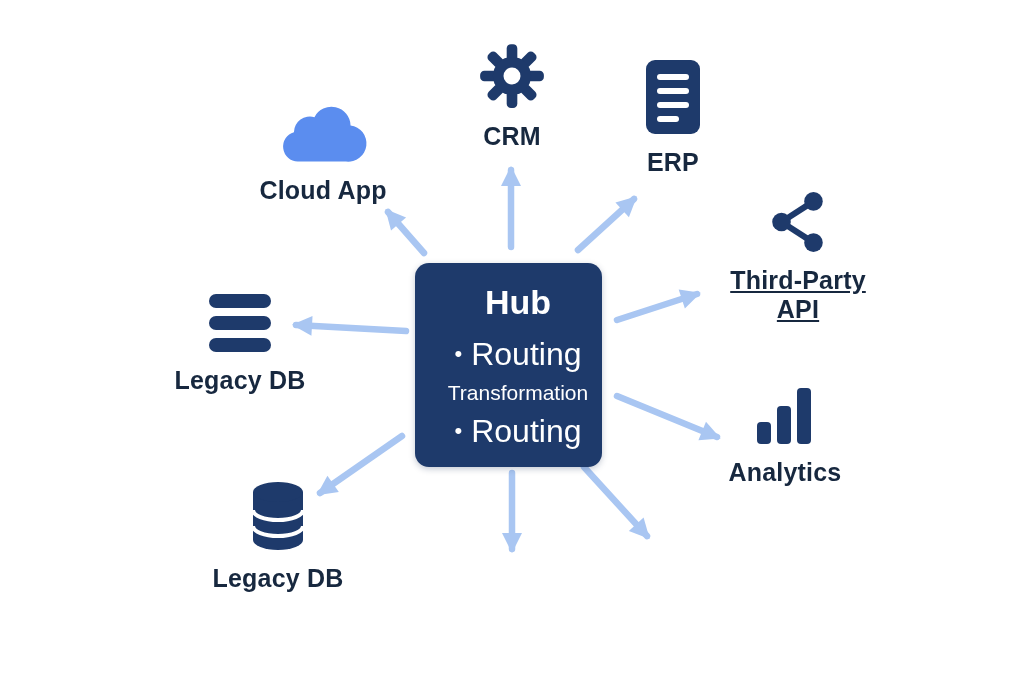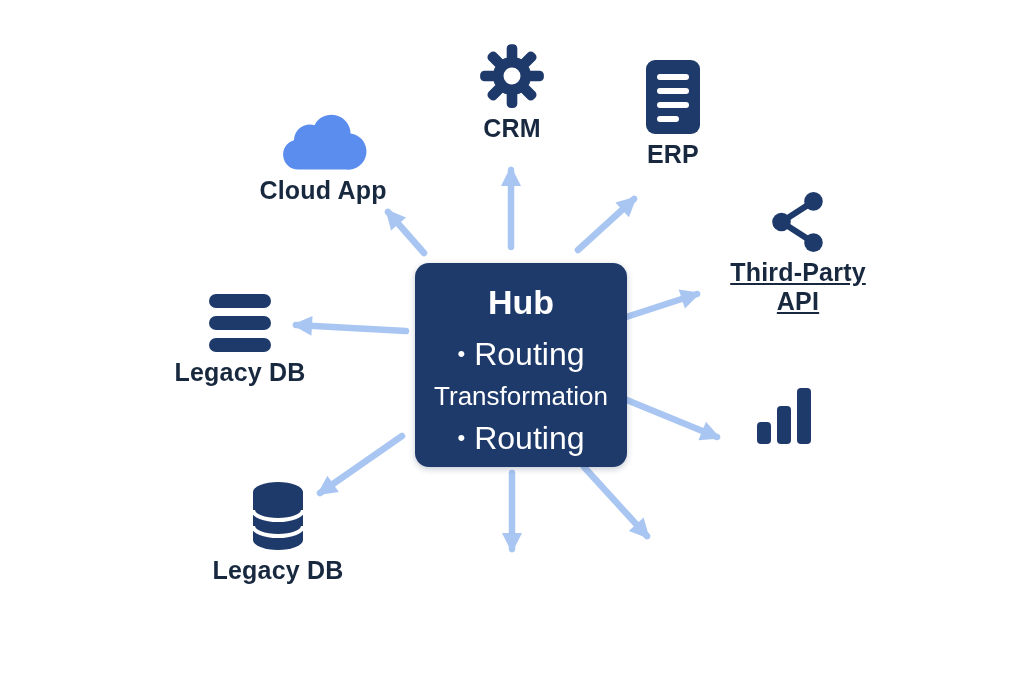--- a/index.html
+++ b/index.html
@@ -9,44 +9,46 @@
     margin:0 auto;
     background:#ffffff;
     overflow:hidden;
     font-family:"Liberation Sans", sans-serif;
   }
   .arrow-layer{position:absolute;inset:0;width:1024px;height:683px;}
 
   .node{
     position:absolute;
     display:flex;flex-direction:column;align-items:center;
+    gap:8px;
   }
   .node .label{
     font-size:25px;font-weight:700;color:#17283f;
     text-align:center;line-height:1.15;
     letter-spacing:0.2px;
   }
   .node.api .label{width:160px;text-decoration:underline;}
 
   .hub{
-    position:absolute;left:415px;top:263px;width:212px;height:204px;
+    position:absolute;left:415px;top:263px;width:168px;height:204px;
     background:#1e3a6b;border-radius:14px;
     box-shadow:0 2px 6px rgba(20,40,80,0.25);
     display:flex;flex-direction:column;align-items:center;
     color:#ffffff;
+    padding-left:19px;
   }
   .hub .hub-title{
     font-size:34px;font-weight:700;margin-top:20px;margin-bottom:10px;
   }
   .hub .feature{display:flex;align-items:center;gap:9px;margin:4px 0;}
   .hub .feature .bullet{
     font-size:22px;line-height:1;position:relative;top:-1px;
   }
   .hub .feature .ftext{font-size:32px;font-weight:500;}
-  .hub .feature.f1 .ftext{font-size:26px;text-align:right;}
+  .hub .feature.f1 .ftext{font-size:21px;text-align:right;}
 </style>
 </head>
 <body>
 
 <div class="stage">
 
   <svg class="arrow-layer" viewBox="0 0 1024 683" xmlns="http://www.w3.org/2000/svg">
     <defs>
       <marker id="ah" viewBox="0 0 12 12" refX="9" refY="6" markerWidth="24" markerHeight="24" markerUnits="userSpaceOnUse" orient="auto">
         <path d="M1 1 L11 6 L1 11 Z" fill="#a9c6f2"></path>
@@ -73,21 +75,21 @@
     </div>
     <div class="feature f1">
       <span class="ftext">Transformation</span>
     </div>
     <div class="feature f2">
       <span class="bullet">•</span>
       <span class="ftext">Routing</span>
     </div>
   </div>
 
-  <div class="node" style="left:258px;top:104px;width:130px;">
+  <div class="node" style="left:258px;top:96px;width:130px;">
     <span>
       <svg width="98" height="68" viewBox="0 0 64 44" xmlns="http://www.w3.org/2000/svg">
         <path fill="#5b8def" d="M50 19 a12.5 12.5 0 0 0 -23.6 -5.4 A10.5 10.5 0 0 0 13 23.4 A9.8 9.8 0 0 0 15.5 42.6 H47 a11 11 0 0 0 3 -23.6 z"></path>
       </svg>
     </span>
     <div class="label">Cloud App</div>
   </div>
 
   <div class="node" style="left:470px;top:42px;width:84px;">
     <span>
@@ -140,20 +142,21 @@
   </div>
 
   <div class="node" style="left:722px;top:384px;width:126px;">
     <span>
       <svg width="64" height="62" viewBox="0 0 64 62" xmlns="http://www.w3.org/2000/svg">
         <rect x="4" y="38" width="14" height="22" rx="4" fill="#1e3a6b"></rect>
         <rect x="24" y="22" width="14" height="38" rx="4" fill="#1e3a6b"></rect>
         <rect x="44" y="4" width="14" height="56" rx="4" fill="#1e3a6b"></rect>
       </svg>
     </span>
+    <div class="label">Analytics</div>
   </div>
 
   <div class="node" style="left:170px;top:292px;width:140px;">
     <span>
       <svg width="66" height="62" viewBox="0 0 66 62" xmlns="http://www.w3.org/2000/svg">
         <rect x="2" y="2" width="62" height="14" rx="7" fill="#1e3a6b"></rect>
         <rect x="2" y="24" width="62" height="14" rx="7" fill="#1e3a6b"></rect>
         <rect x="2" y="46" width="62" height="14" rx="7" fill="#1e3a6b"></rect>
       </svg>
     </span>

